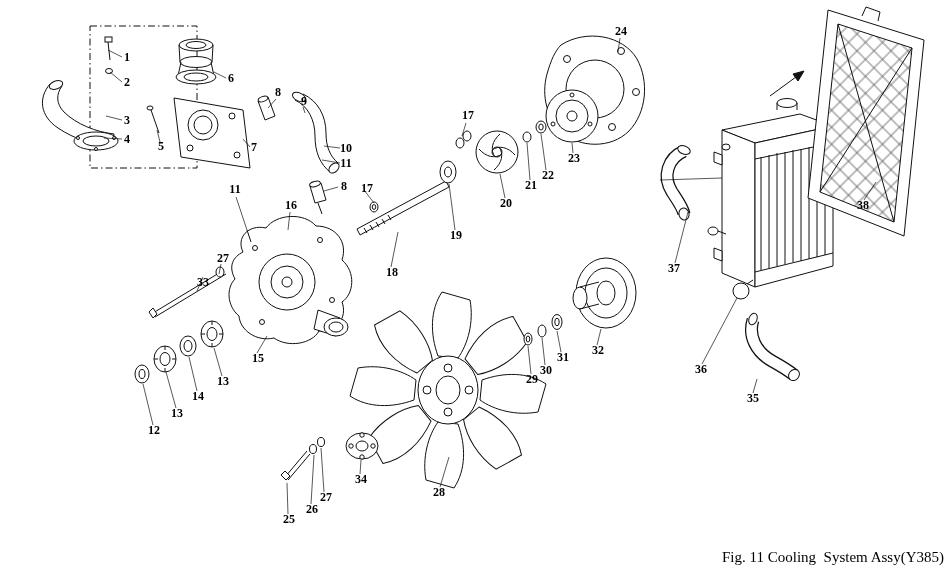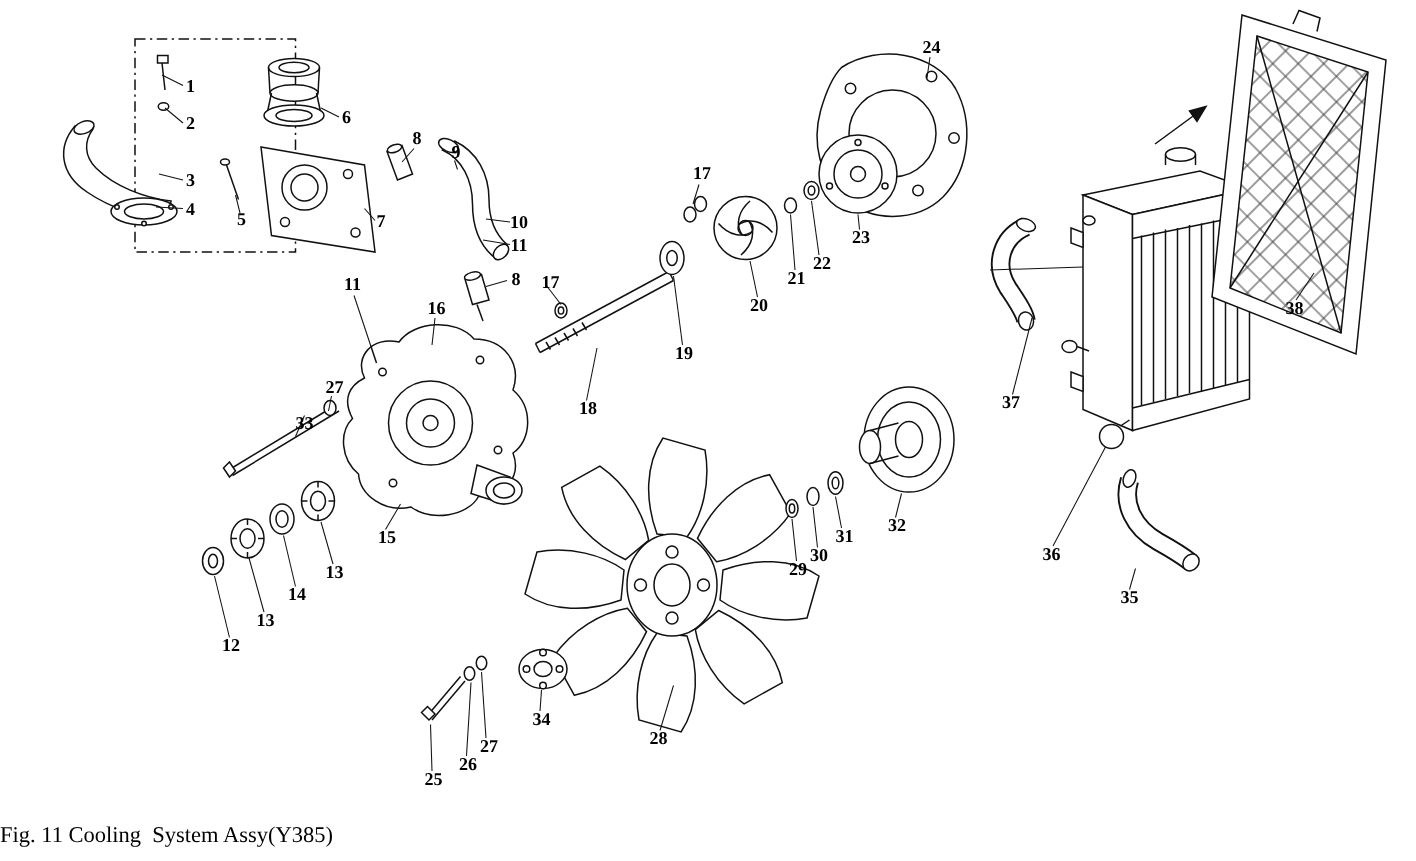--- a/index.html
+++ b/index.html
@@ -1,20 +1,20 @@
 <!DOCTYPE html>
 <html><head>
 <meta charset="utf-8">
 <style>
   html,body{margin:0;padding:0;background:#ffffff;}
   .page{position:relative;width:944px;height:574px;background:#fff;overflow:hidden;
         font-family:"Liberation Serif",serif;color:#000;}
   .page svg{position:absolute;left:0;top:0;}
   .lbl{font-family:"Liberation Serif",serif;font-size:12px;font-weight:bold;fill:#000;}
-  .caption{position:absolute;left:0;right:0;top:549px;text-align:left;
+  .caption{position:absolute;left:0;right:0;top:549px;text-align:right;
            font-size:15px;color:#000;white-space:pre;}
 </style>
 </head>
 <body>
 
 <div class="page">
 <svg viewBox="0 0 944 574" width="944" height="574">
   <defs>
     <pattern id="mesh" width="12" height="12" patternUnits="userSpaceOnUse" patternTransform="rotate(45)">
       <path d="M0,6 H12 M6,0 V12" stroke="#444" stroke-width="0.7" fill="none"></path>

